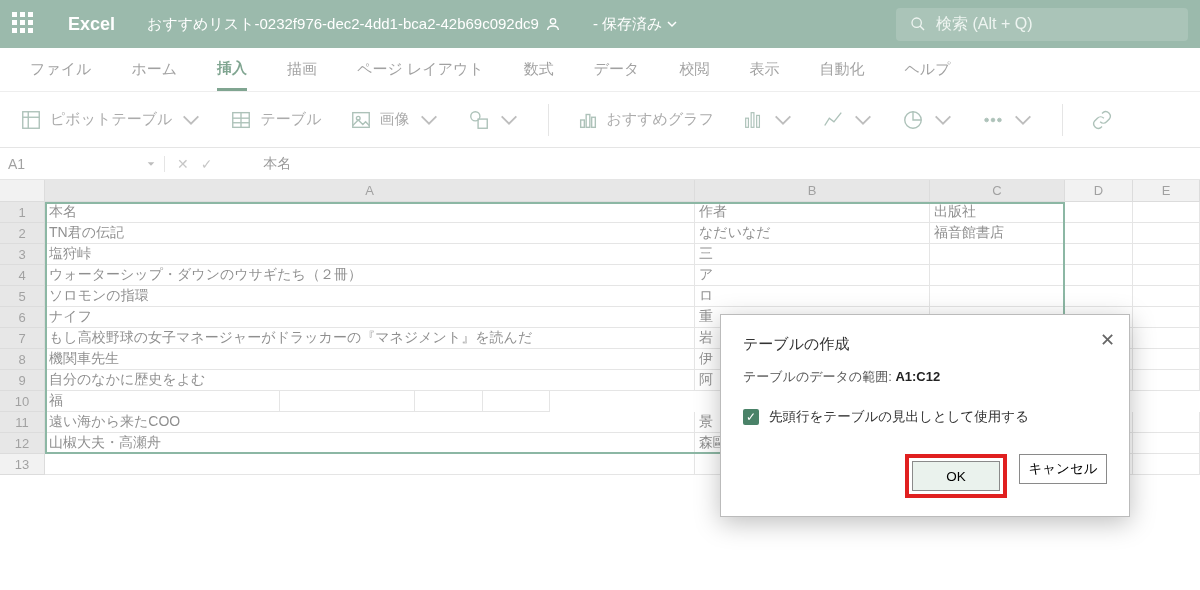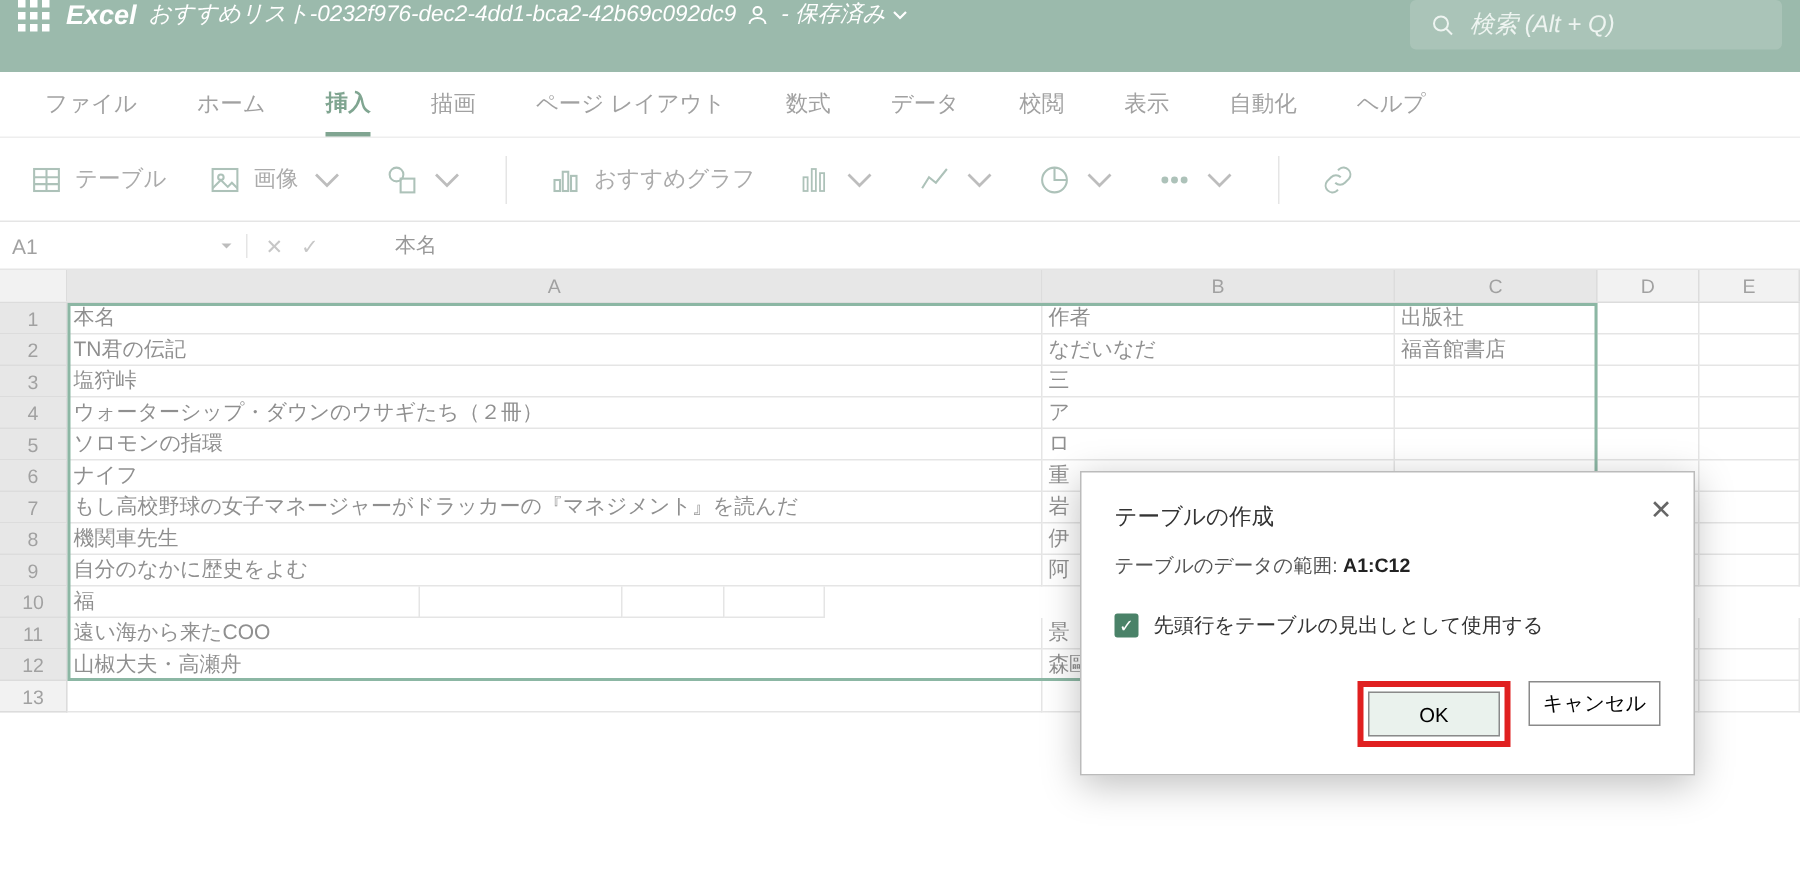--- a/index.html
+++ b/index.html
@@ -1,26 +1,26 @@
 <!DOCTYPE html>
 <html><head>
 <meta charset="utf-8">
 <style>
 * { margin: 0; padding: 0; box-sizing: border-box; font-family: "Segoe UI", "Meiryo", sans-serif; }
 body { width: 1200px; height: 590px; overflow: hidden; background: #fff; position: relative; }
 
 
-.titlebar { height: 48px; background: #4a8268; display: flex; align-items: flex-start; padding: 0 12px; gap: 8px; color: #fff; font-style: italic; }
+.titlebar { height: 48px; background: #4a8268; display: flex; align-items: center; padding: 0 12px; gap: 32px; color: #fff; }
 .app-launcher { width: 24px; height: 24px; display: grid; grid-template-columns: repeat(3, 5px); grid-template-rows: repeat(3, 5px); gap: 3px; }
 .app-launcher span { background: #fff; }
 .app-name { font-size: 18px; font-weight: 600; }
 .doc-title { font-size: 15px; display: flex; align-items: center; gap: 6px; }
 .person-ico { width: 16px; height: 16px; }
 .save-status { font-size: 15px; display: flex; align-items: center; gap: 4px; }
-.searchbox { margin-left: auto; display: flex; align-items: center; gap: 10px; background: rgba(255,255,255,0.15); border-radius: 4px; padding: 6px 14px; width: 248px; color: #e0ece5; }
+.searchbox { margin-left: auto; display: flex; align-items: center; gap: 10px; background: rgba(255,255,255,0.15); border-radius: 4px; padding: 6px 14px; width: 292px; color: #e0ece5; }
 .searchbox svg { width: 16px; height: 16px; }
 
 
 .ribbon-tabs { height: 44px; display: flex; align-items: center; gap: 40px; padding: 0 30px; border-bottom: 1px solid #e0e0e0; font-size: 15px; color: #555; text-align: center; }
 .ribbon-tabs div { cursor: pointer; height: 100%; display: flex; align-items: center; }
 .ribbon-tabs .active { color: #185c37; border-bottom: 3px solid #185c37; font-weight: 600; }
 
 
 .ribbon-cmds { height: 56px; display: flex; align-items: center; gap: 28px; padding: 0 20px; border-bottom: 1px solid #d0d0d0; color: #666; font-size: 15px; }
 .cmd { display: flex; align-items: center; gap: 8px; }
@@ -115,20 +115,31 @@
   <div>データ</div>
   <div>校閲</div>
   <div>表示</div>
   <div>自動化</div>
   <div>ヘルプ</div>
 </div>
 
 <div class="ribbon-cmds">
   <div class="cmd">
     <svg viewBox="0 0 24 24">
+        <rect x="3" y="3" width="18" height="18" fill="none" stroke-width="1.5"></rect>
+        <line x1="3" y1="9" x2="21" y2="9" stroke-width="1.5"></line>
+        <line x1="9" y1="3" x2="9" y2="21" stroke-width="1.5"></line>
+      </svg>
+    <span>ピボットテーブル</span>
+    <svg width="10" height="10" viewBox="0 0 12 12">
+        <path d="M2 4l4 4 4-4" stroke="#888" fill="none"></path>
+      </svg>
+  </div>
+  <div class="cmd">
+    <svg viewBox="0 0 24 24">
         <rect x="3" y="4" width="18" height="16" fill="none" stroke-width="1.5"></rect>
         <line x1="3" y1="10" x2="21" y2="10" stroke-width="1.5"></line>
         <line x1="3" y1="15" x2="21" y2="15" stroke-width="1.5"></line>
         <line x1="12" y1="4" x2="12" y2="20" stroke-width="1.5"></line>
       </svg>
     <span>テーブル</span>
   </div>
   <div class="cmd">
     <svg viewBox="0 0 24 24">
         <rect x="3" y="4" width="18" height="16" fill="none" stroke-width="1.5"></rect>

